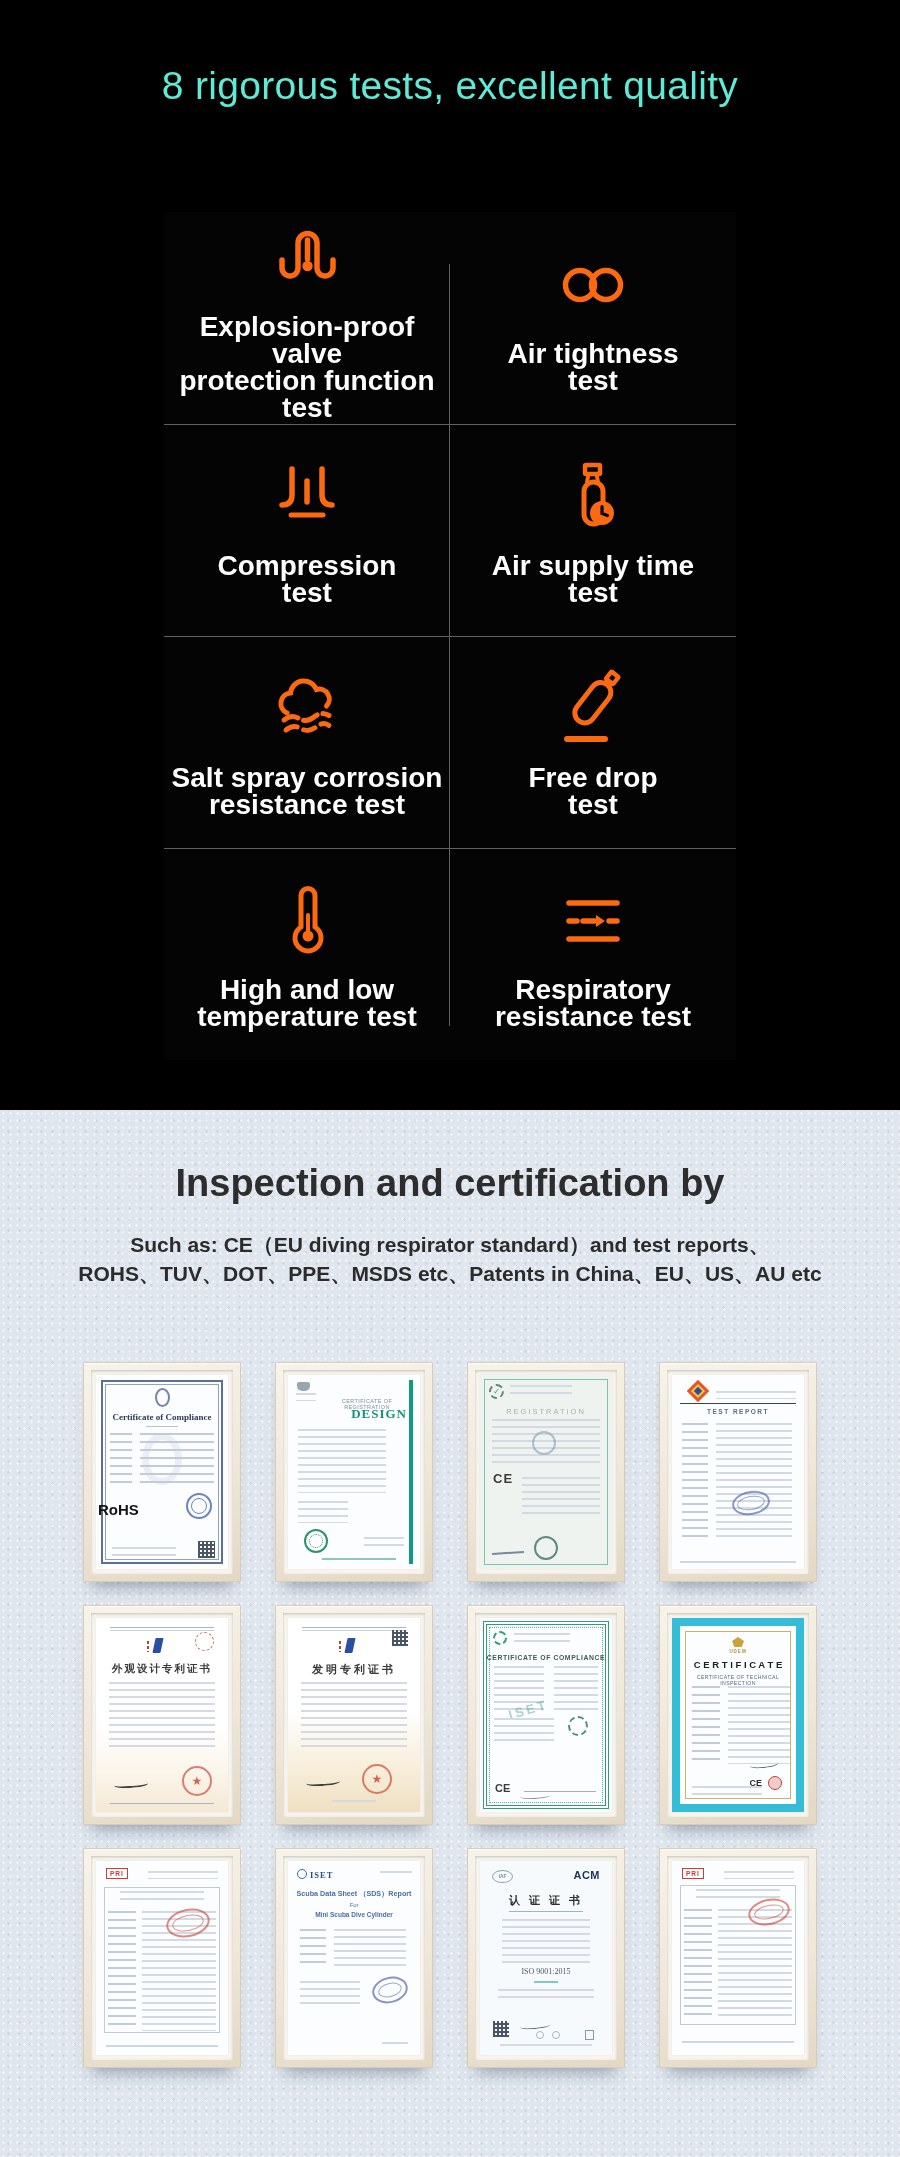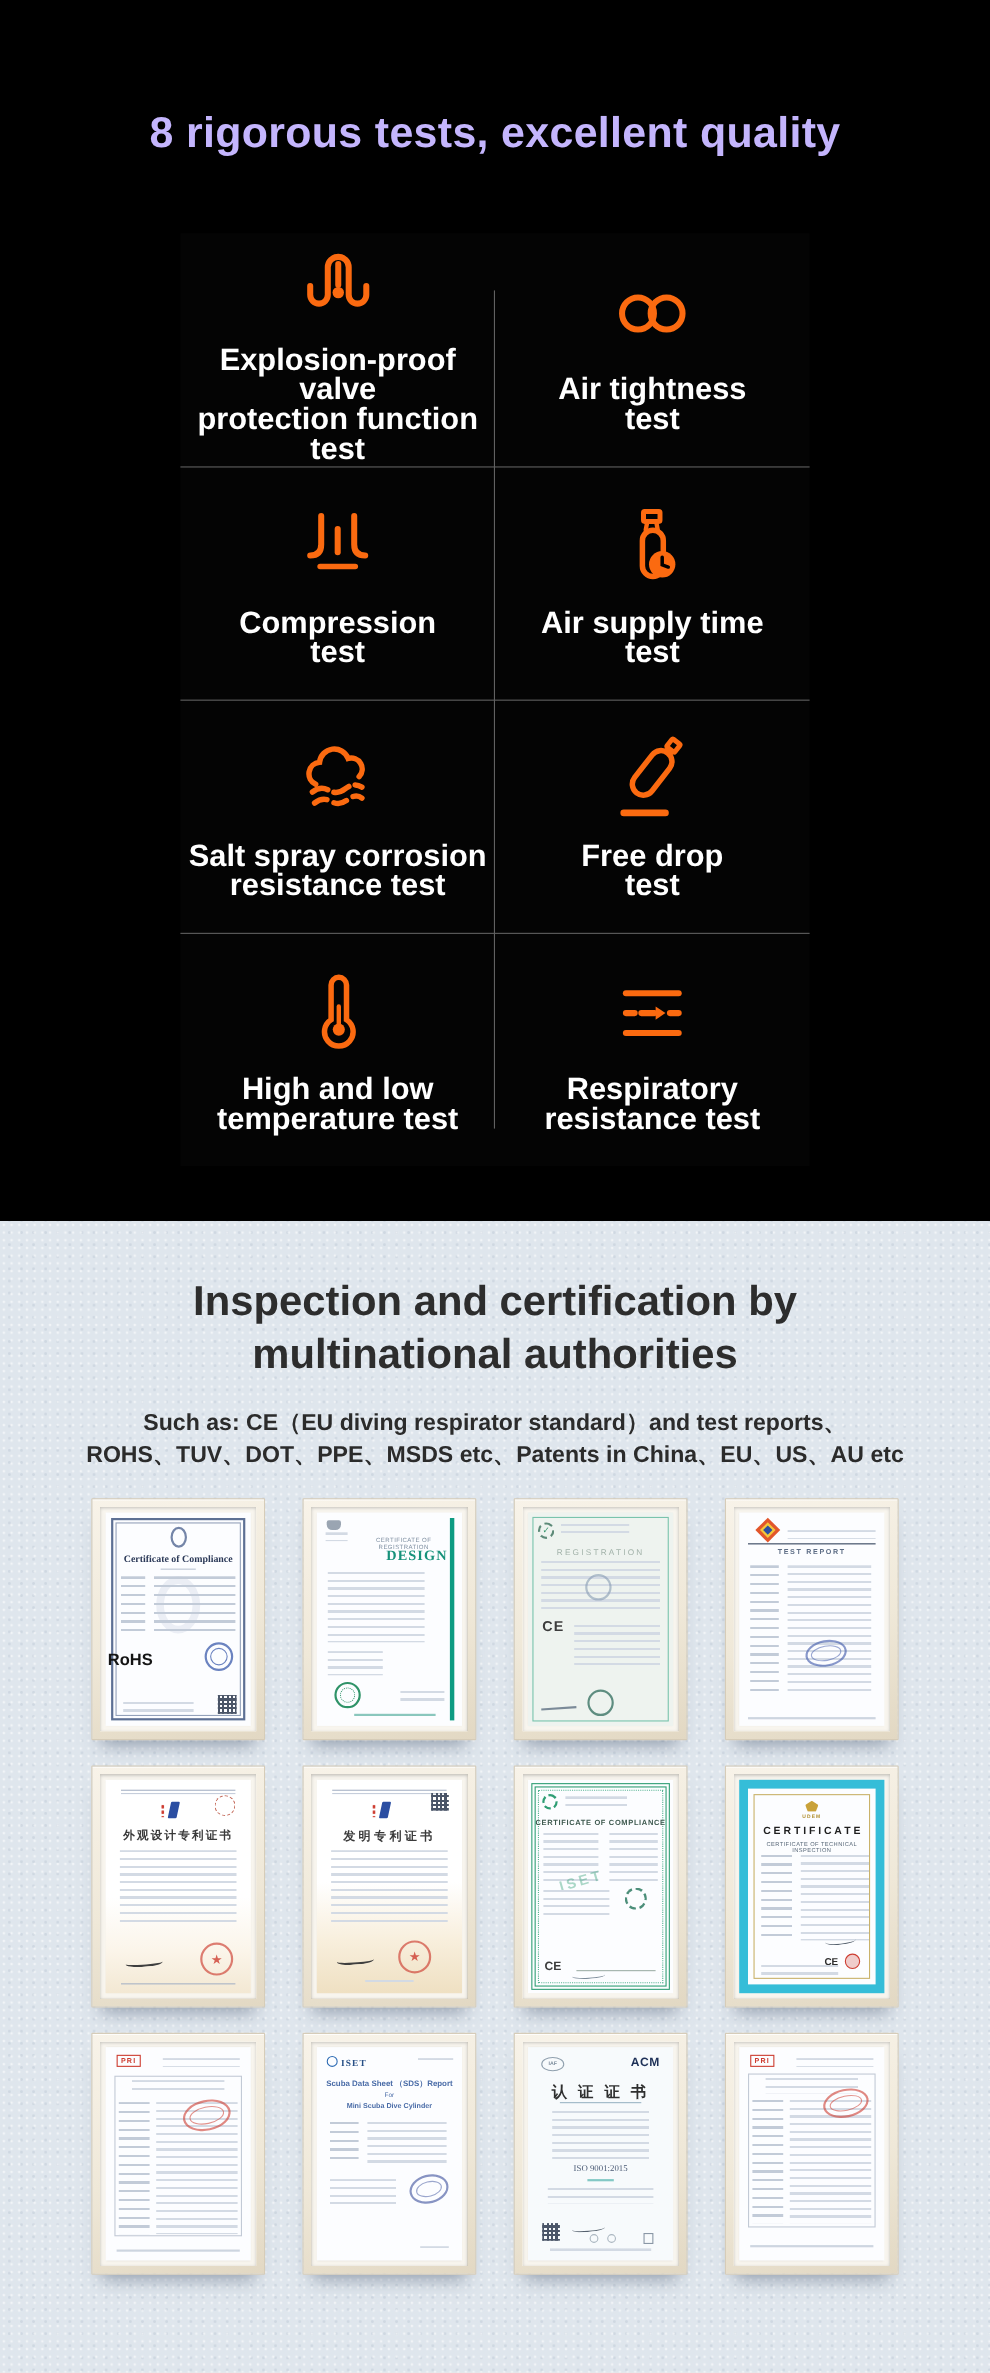--- a/index.html
+++ b/index.html
@@ -1,21 +1,21 @@
 <!DOCTYPE html>
 <html><head>
 <meta charset="utf-8">
 <style>
   * { box-sizing: border-box; margin: 0; padding: 0; }
   html,body { background:#ffffff; }
   body { width:900px; font-family:"Liberation Sans", sans-serif; }
 
   
   .sec-tests { position:relative; width:900px; height:1110px; background:#000; overflow:hidden; }
-  .t-title { padding-top:100px; text-align:center; font-size:39px; font-weight:bold; color:#c4b5fd; letter-spacing:.3px; }
+  .t-title { padding-top:64px; text-align:center; font-size:39px; font-weight:normal; color:#5eead4; letter-spacing:.3px; }
   .t-sub { margin-top:22px; text-align:center; font-size:25px; color:#f5f5f5; font-weight:normal; }
   .grid1 { position:absolute; left:164px; top:212px; width:572px; height:848px;
            display:grid; grid-template-columns:286px 286px; grid-template-rows:repeat(4,212px); }
   .cell { display:flex; flex-direction:column; align-items:center; justify-content:center; background:rgba(255,255,255,.015); }
   .ic { margin-bottom:13px; }
   .lbl { font-size:28px; line-height:27px; font-weight:600; color:#ffffff; text-align:center; }
   .divh { position:absolute; left:0; width:572px; height:1px; background:#616161; }
   .divv { position:absolute; left:285px; top:52px; width:1px; height:762px; background:#616161; }
 
   
@@ -154,21 +154,20 @@
         <div>Respiratory</div>
         <div>resistance test</div>
       </div>
     </div>
   </div>
 </div>
 
 <div class="sec-certs">
   <div class="c-title">
     <div>Inspection and certification by</div>
-    <div>multinational authorities</div>
   </div>
   <div class="c-sub">
     <div>Such as: CE（EU diving respirator standard）and test reports、</div>
     <div>ROHS、TUV、DOT、PPE、MSDS etc、Patents in China、EU、US、AU etc</div>
   </div>
 
   <div class="cgrid">
 
     <div class="frame">
         <div class="mat">
@@ -352,21 +351,21 @@
         <div class="abs lines lt" style="bottom:7px;right:12px;width:26px;height:6px"></div>
       </div>
     </div>
       </div>
 
     <div class="frame">
         <div class="mat">
       <div class="paper" style="background:#f7fafc">
         <div class="abs" style="top:9px;left:12px;width:21px;height:13px;border:1.5px solid #90a0ae;border-radius:50%;font-size:4.8px;color:#7c8c9c;text-align:center;line-height:11px;font-weight:bold">IAF</div>
         <div class="abs" style="top:8px;right:12px;font-size:11px;font-weight:bold;color:#1d3057;letter-spacing:.5px">ACM</div>
-        <div class="abs ctr" style="top:32px;font-size:14px;font-weight:bold;letter-spacing:3px;color:#2f2f2f">认 证 证 书</div>
+        <div class="abs ctr" style="top:32px;font-size:11px;font-weight:bold;letter-spacing:3px;color:#2f2f2f">认 证 证 书</div>
         <div class="abs" style="top:50px;left:22%;right:22%;height:1px;background:#9cb6c6"></div>
         <div class="abs lines lt" style="top:58px;left:22px;right:22px;height:44px"></div>
         <div class="abs serif ctr" style="top:106px;font-size:8px;color:#4a5a74">ISO 9001:2015</div>
         <div class="abs" style="top:120px;left:50%;width:24px;height:2px;margin-left:-12px;background:rgba(53,167,160,.6)"></div>
         <div class="abs lines lt" style="top:128px;left:18px;right:18px;height:14px"></div>
         <div class="abs qr" style="bottom:18px;left:13px;width:16px;height:16px"></div>
         <div class="abs" style="bottom:26px;left:40px;width:30px;height:6px;border-bottom:1.5px solid #55616e;border-radius:50%;transform:rotate(-5deg)"></div>
         <div class="abs" style="bottom:16px;left:56px;width:8px;height:8px;border:1px solid #aab6c0;border-radius:50%"></div>
         <div class="abs" style="bottom:16px;left:72px;width:8px;height:8px;border:1px solid #aab6c0;border-radius:50%"></div>
         <div class="abs" style="bottom:15px;right:18px;width:9px;height:10px;border:1px solid #8a97a6"></div>

